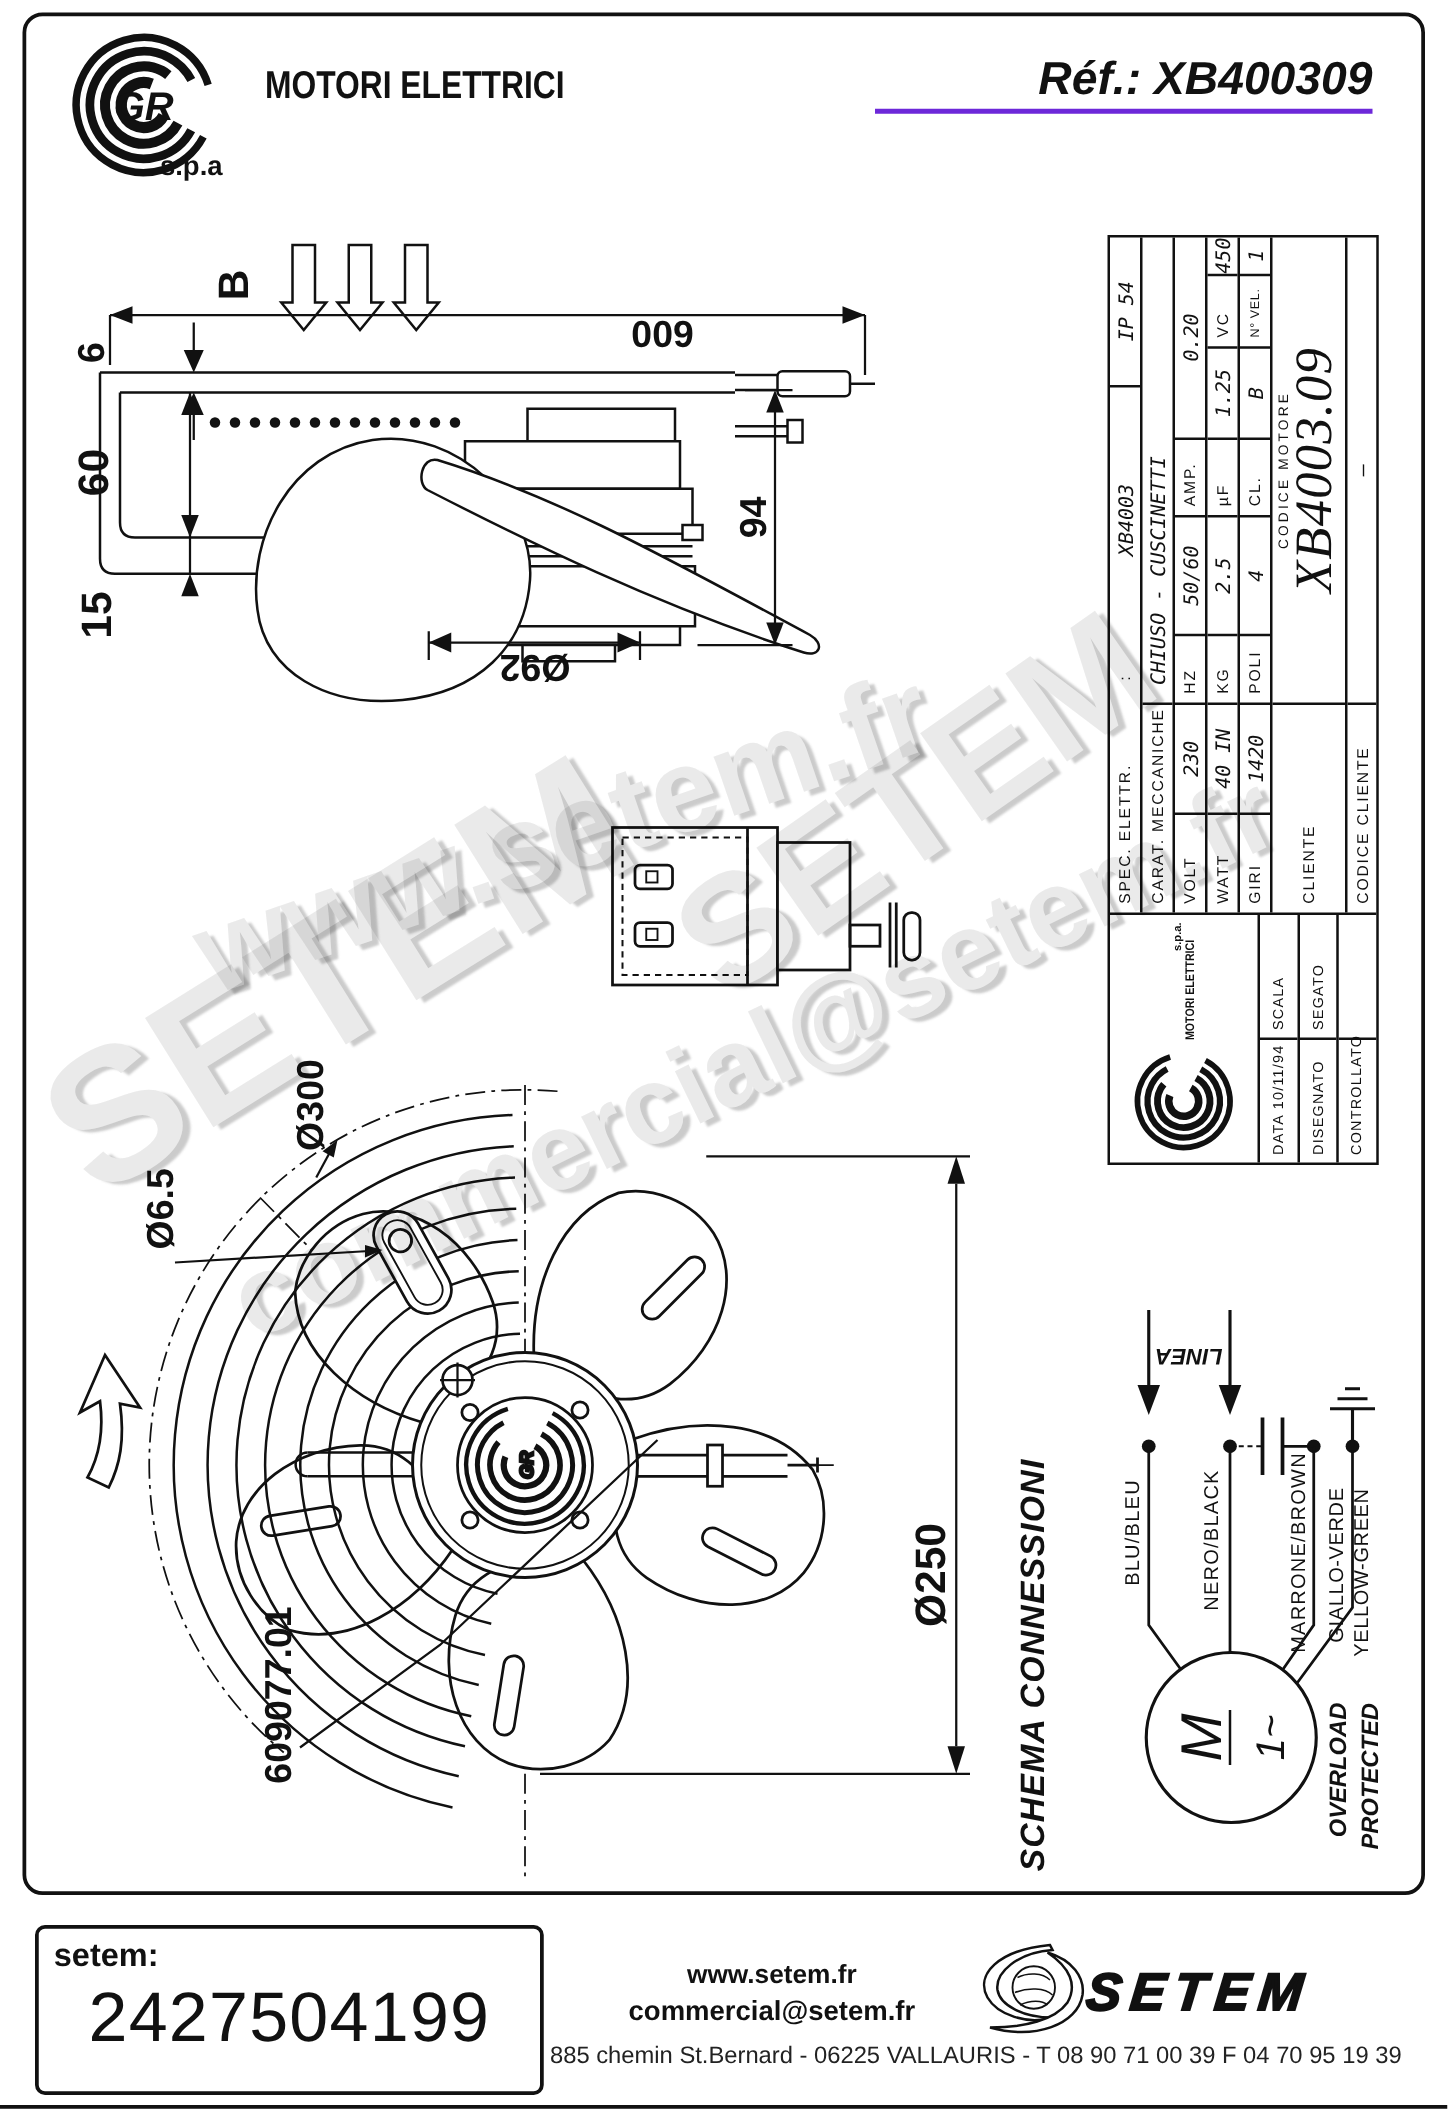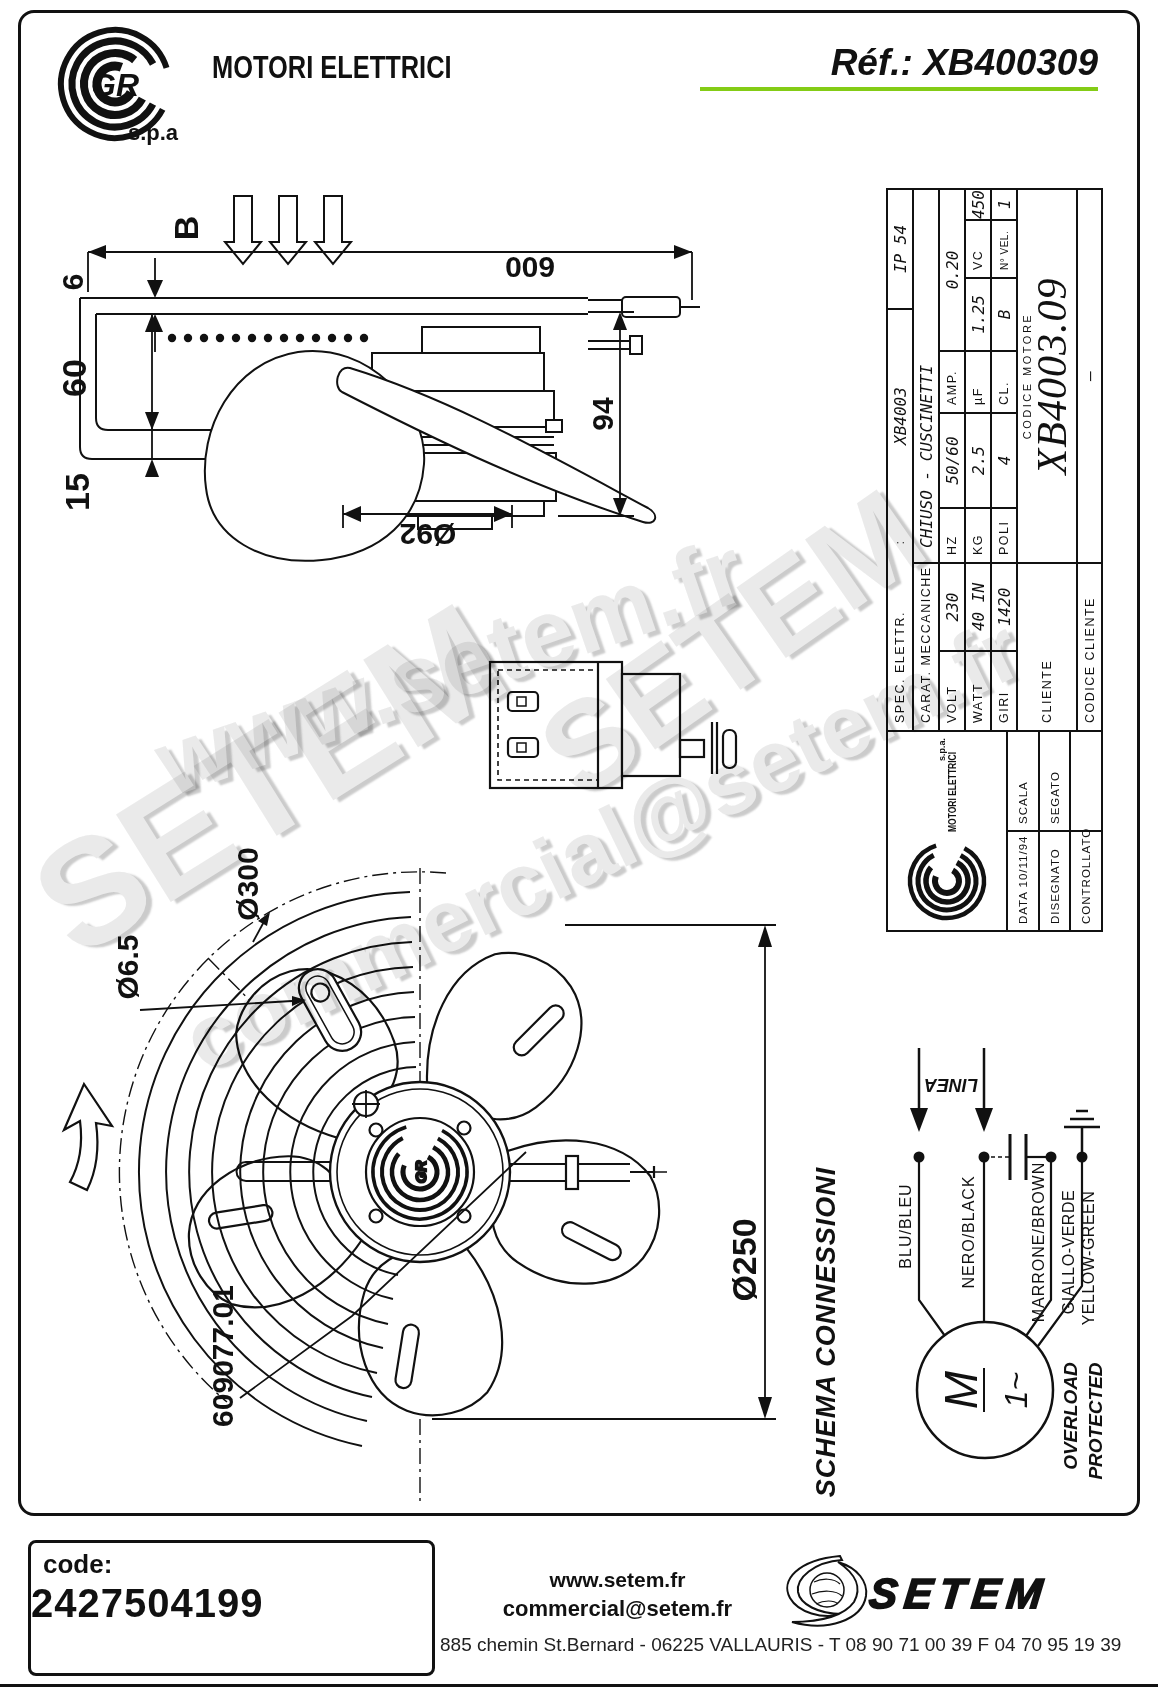--- a/index.html
+++ b/index.html
@@ -7,21 +7,21 @@
        font-family:"Liberation Sans",sans-serif;color:#111;}
   .abs{position:absolute;}
   
   #frame{left:18px;top:10px;width:1122px;height:1506px;border:3px solid #111;
          border-radius:16px;box-sizing:border-box;z-index:2;}
   #bottom-edge{left:0;top:1684px;width:1158px;height:3px;background:#111;z-index:2;}
   
   #brand-name{left:212px;top:50px;font-size:31px;font-weight:bold;
               transform:scaleX(.82);transform-origin:left top;letter-spacing:0;z-index:2;}
   #ref{left:700px;top:42px;width:398px;text-align:right;font-size:37px;font-weight:bold;
-       font-style:italic;border-bottom:4px solid #84cc16;padding-bottom:3px;z-index:2;}
+       font-style:italic;border-bottom:4px solid #6d28d9;padding-bottom:3px;z-index:2;}
   
   .wm{position:absolute;font-weight:bold;color:#e7e7e7;z-index:3;pointer-events:none;
       text-shadow:4px 5px 2px #c2c2c2;mix-blend-mode:multiply;transform-origin:left center;
       white-space:nowrap;opacity:.85;}
   #wm1{left:160px;top:712px;font-size:95px;transform:rotate(-19deg);}
   #wm2{left:555px;top:695px;font-size:125px;transform:rotate(-35deg);}
   #wm3{left:50px;top:830px;font-size:150px;transform:rotate(-32deg);}
   #wm4{left:190px;top:995px;font-size:88px;transform:rotate(-26deg);}
   svg{position:absolute;z-index:2;overflow:visible;}
   svg text{font-family:"Liberation Sans",sans-serif;fill:#111;}
@@ -55,22 +55,22 @@
   #r6box{flex:1;position:relative;display:flex;flex-direction:column;align-items:center;}
   #cm-label{font-size:11px;letter-spacing:2.5px;margin-top:3px;}
   #cm-value{font-family:"Liberation Serif",serif;font-style:italic;font-size:42px;
             letter-spacing:1px;line-height:1;margin-top:-2px;}
   .spa-small{font-size:9px;font-weight:bold;}
   .me-small{font-size:10px;font-weight:bold;transform:scaleX(.85);transform-origin:left;}
   
   #code-box{left:28px;top:1540px;width:407px;height:136px;border:3.5px solid #111;
             border-radius:8px;box-sizing:border-box;z-index:2;}
   #code-label{position:absolute;left:12px;top:6px;font-size:26px;font-weight:bold;}
-  #code-value{position:absolute;left:0;top:38px;width:100%;
-              font-size:40px;font-weight:bold;letter-spacing:1px;}
+  #code-value{position:absolute;left:0;top:38px;width:100%;text-align:center;
+              font-size:56px;font-weight:normal;letter-spacing:1px;}
   #site{left:455px;top:1568px;width:325px;text-align:center;font-size:21px;font-weight:bold;z-index:2;}
   #email{left:455px;top:1596px;width:325px;text-align:center;font-size:22px;font-weight:bold;z-index:2;}
   #address{left:440px;top:1634px;width:630px;text-align:center;font-size:19px;
            white-space:nowrap;color:#222;z-index:2;}
 </style>
 </head>
 <body>
 
 <div class="abs" id="frame"></div>
 
@@ -415,21 +415,21 @@
       </div>
       <div class="sr" style="flex:1">
         <div class="c lab" style="width:168px">CODICE CLIENTE</div>
         <div class="c val last cen" style="flex:1">—</div>
       </div>
     </div>
   </div>
 </div>
 
 <div class="abs" id="code-box">
-  <div id="code-label">code:</div>
+  <div id="code-label">setem:</div>
   <div id="code-value">2427504199</div>
 </div>
 <div class="abs" id="site">www.setem.fr</div>
 <div class="abs" id="email">commercial@setem.fr</div>
 <div class="abs" id="address">885 chemin St.Bernard  -  06225 VALLAURIS  -  T 08 90 71 00 39   F 04 70 95 19 39</div>
 
 <svg class="abs" style="left:770px;top:1550px;" width="320" height="85" viewBox="0 0 320 85">
   <g stroke="#111" fill="#fff" stroke-width="2">
     <path d="M70 6 C28 10 10 30 20 48 C28 62 52 70 72 64 C48 64 30 54 28 42 C26 28 44 12 72 10 Z"></path>
     <path d="M22 72 C58 82 92 70 96 46 C98 32 88 18 68 12 C86 24 92 38 84 52 C74 66 50 72 22 72 Z"></path>

